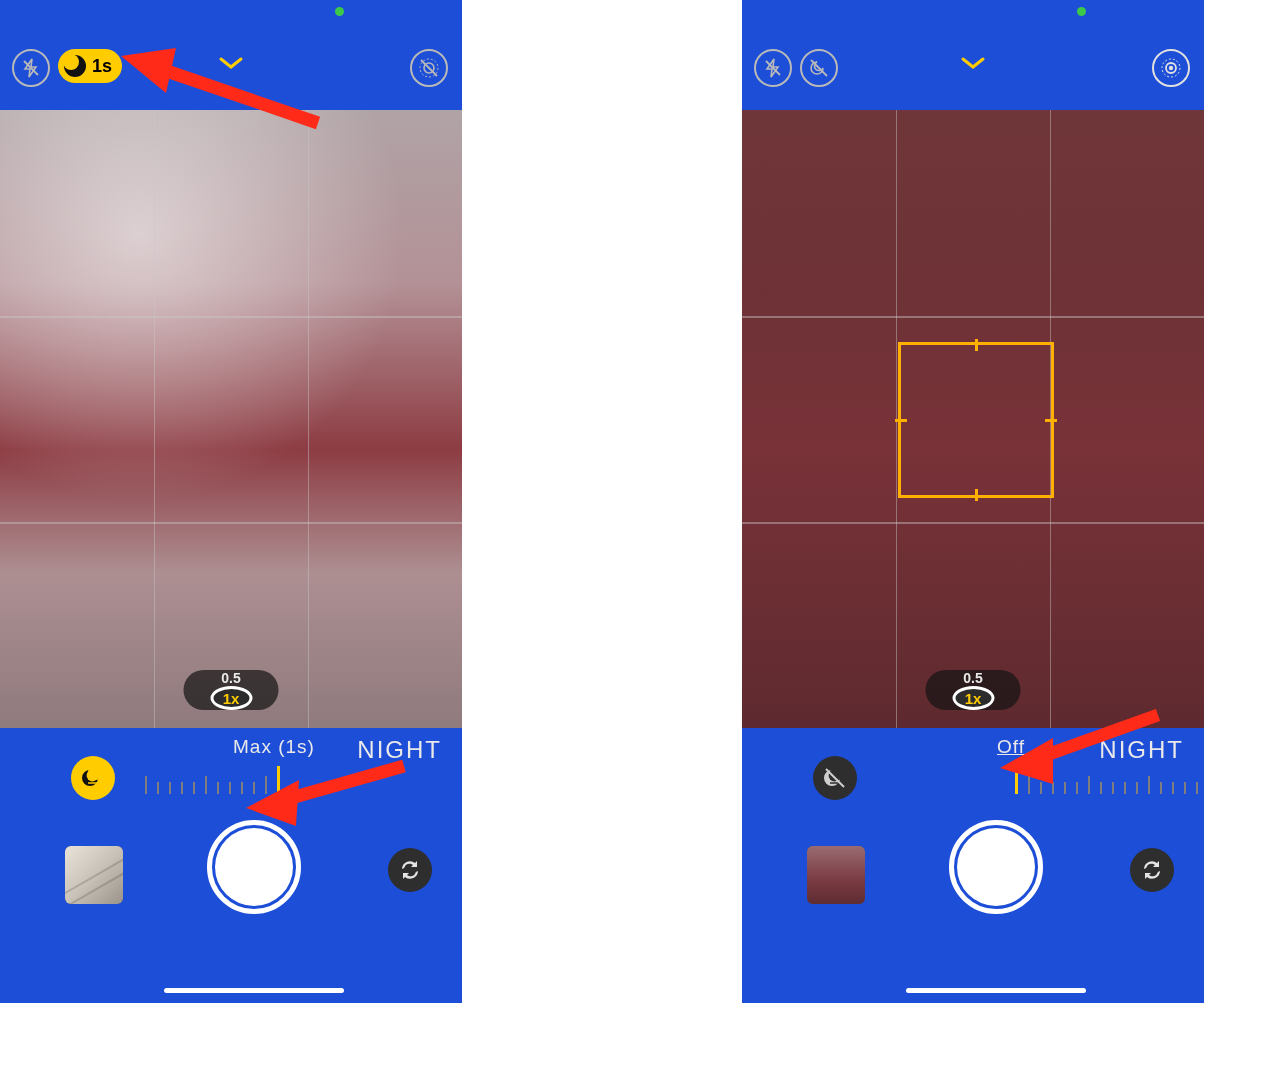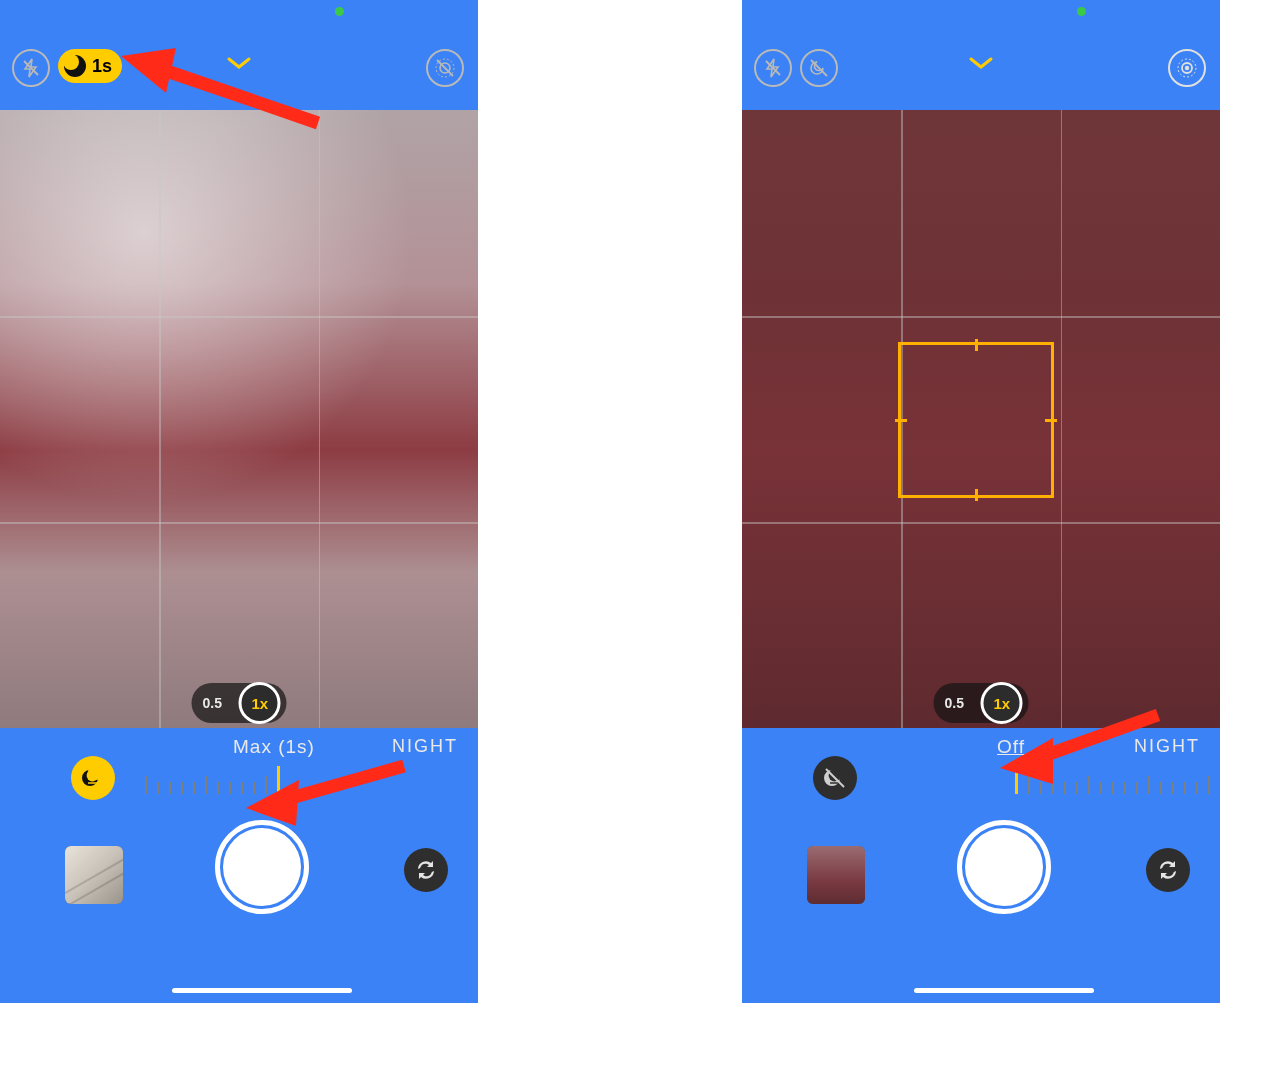--- a/index.html
+++ b/index.html
@@ -1,17 +1,17 @@
 <!DOCTYPE html>
 <html><head>
 <meta charset="utf-8">
 <style>
   html,body{margin:0;padding:0;background:#fff;font-family:-apple-system,Helvetica,Arial,sans-serif;}
   .stage{width:1280px;height:1066px;position:relative;background:#fff;}
-  .phone{position:absolute;top:0;width:462px;height:1003px;background:#3b82f6;overflow:hidden;padding-left:16px;}
+  .phone{position:absolute;top:0;width:462px;height:1003px;background:#1d4ed8;overflow:hidden;}
   .phone.left{left:0;}
   .phone.right{left:742px;}
 
   
   .dot{position:absolute;top:7px;width:9px;height:9px;border-radius:50%;background:#3cc94a;}
 
   
   .topbar{position:absolute;top:42px;left:0;right:0;height:48px;}
   .ticon{position:absolute;width:34px;height:34px;border:2.5px solid #b9b9b9;border-radius:50%;top:7px;display:flex;align-items:center;justify-content:center;}
   .ticon svg{display:block;}
@@ -28,33 +28,33 @@
   .grid .gh{left:0;right:0;height:1.5px;}
 
   .focusbox{position:absolute;border:3px solid #ffb000;}
   .focusbox .tk{position:absolute;background:#ffb000;}
   .focusbox .tk.t,.focusbox .tk.b{width:3px;height:12px;left:50%;margin-left:-1.5px;}
   .focusbox .tk.t{top:-6px;} .focusbox .tk.b{bottom:-6px;}
   .focusbox .tk.l,.focusbox .tk.r{height:3px;width:12px;top:50%;margin-top:-1.5px;}
   .focusbox .tk.l{left:-6px;} .focusbox .tk.r{right:-6px;}
 
   
-  .zoompill{position:absolute;left:50%;transform:translateX(-50%);bottom:5px;width:95px;height:40px;background:rgba(20,20,20,.70);border-radius:22px;display:flex;align-items:center;justify-content:space-around;}
+  .zoompill{position:absolute;left:50%;transform:translateX(-50%);bottom:18px;width:95px;height:40px;background:rgba(20,20,20,.70);border-radius:22px;display:flex;align-items:center;justify-content:space-around;flex-direction:column;}
   .zoombtn{width:36px;height:36px;border-radius:50%;display:flex;align-items:center;justify-content:center;font-size:15px;font-weight:700;}
   .zoombtn.small{width:30px;height:30px;font-size:14px;color:#e9e9e9;}
   .zoombtn.big{background:#2c2c2c;color:#ffcc00;border:3px solid #ffffff;}
 
   
   .bottom{position:absolute;left:0;right:0;top:728px;bottom:0;margin-left:45px;}
   .nighttoggle{position:absolute;left:26px;top:28px;width:44px;height:44px;border-radius:50%;display:flex;align-items:center;justify-content:center;}
   .nighttoggle.on{background:#ffcc00;color:#000;}
   .nighttoggle.off{background:#2e2e2e;}
   
   .sliderlabel{position:absolute;top:8px;font-size:19px;letter-spacing:1px;color:#e9e9e9;}
-  .modelabel{position:absolute;right:20px;top:8px;font-size:18px;letter-spacing:2px;color:#e9e9e9;}
+  .modelabel{position:absolute;right:20px;top:8px;font-size:24px;letter-spacing:2px;color:#e9e9e9;}
   
   .ticks{position:absolute;top:42px;height:24px;display:flex;align-items:flex-end;}
   .ticks .tick{width:2px;background:#7e7e7e;margin-right:10px;}
   .ticks .tick.sh{height:12px;}
   .ticks .tick.lg{height:18px;}
   .ticks .marker{width:3px;height:28px;background:#ffcc00;margin-right:10px;}
 
   .thumb{position:absolute;left:20px;top:118px;width:58px;height:58px;border-radius:6px;overflow:hidden;background:#555;}
 
   .shutter{position:absolute;left:50%;top:100px;transform:translateX(-50%);width:78px;height:78px;border-radius:50%;background:#fff;}

